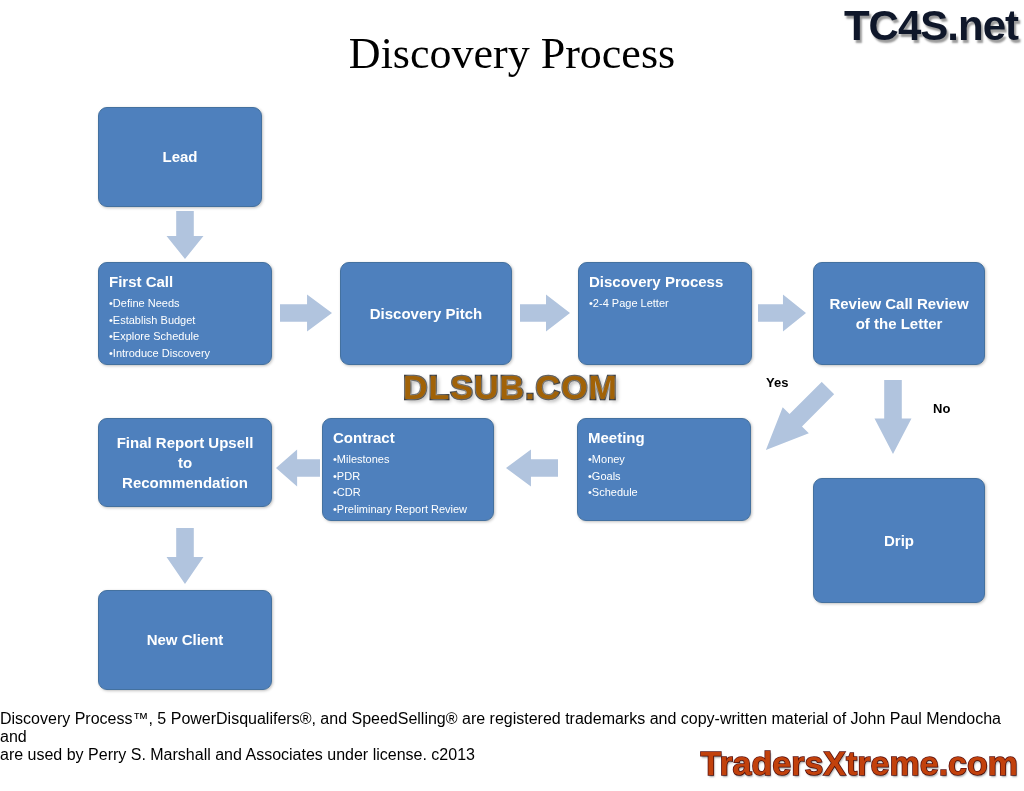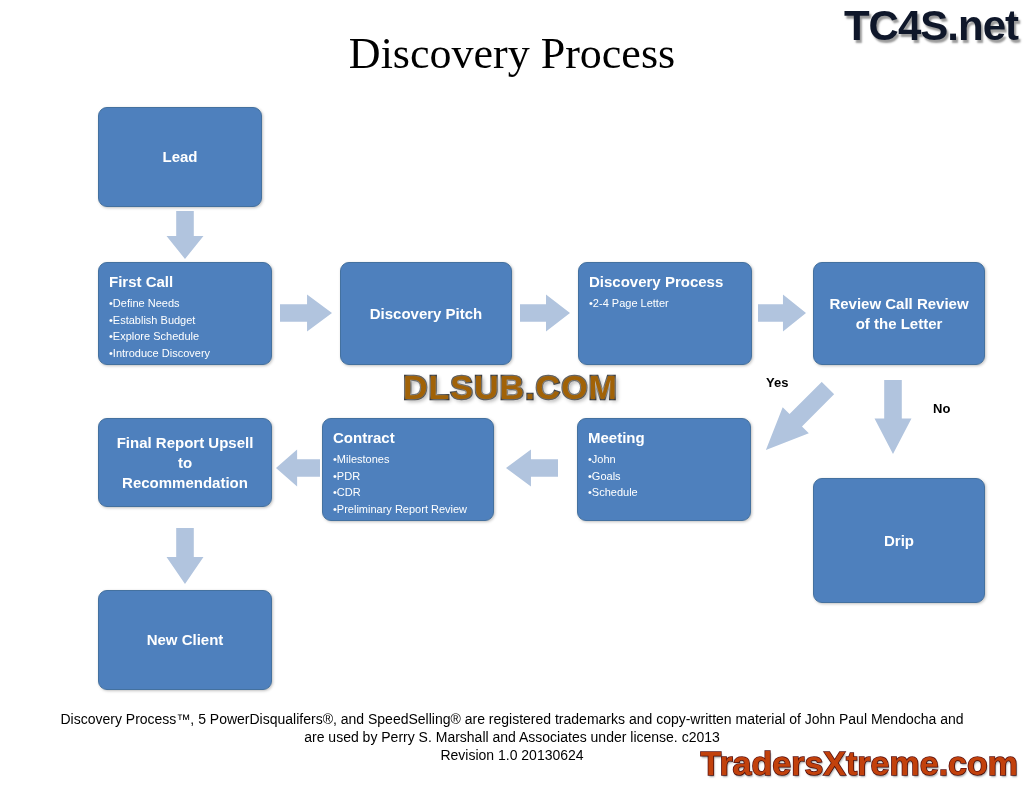--- a/index.html
+++ b/index.html
@@ -29,22 +29,22 @@
   .node-title{font-weight:bold;font-size:15px;margin-bottom:5px;}
   .bullet{font-size:11px;line-height:16.5px;}
 
   .arrow{position:absolute;background:#b1c4de;}
   .arrow-right{clip-path:polygon(0 30%,52% 30%,52% 8%,100% 50%,52% 92%,52% 70%,0 70%);}
   .arrow-left{clip-path:polygon(100% 30%,48% 30%,48% 8%,0 50%,48% 92%,48% 70%,100% 70%);}
   .arrow-down{clip-path:polygon(30% 0,70% 0,70% 52%,92% 52%,50% 100%,8% 52%,30% 52%);}
 
   .branch-label{position:absolute;font-size:13px;font-weight:bold;color:#000;}
 
-  .footer{position:absolute;left:0;top:710px;width:100%;text-align:center;
-    font-size:14px;line-height:18px;color:#000;}
+  .footer{position:absolute;left:0;top:710px;width:100%;
+    font-size:16px;line-height:18px;color:#000;}
 </style>
 </head>
 <body>
 
 <div id="canvas">
 
   <div class="page-title">Discovery Process</div>
 
   <div class="wm-tc4s">TC4S.net</div>
   <div class="wm-dlsub">DLSUB.COM</div>
@@ -95,21 +95,21 @@
 
   <div class="arrow arrow-down" style="left:871px;top:380px;width:44px;height:74px;"></div>
 
   <div class="node centered" style="left:813px;top:478px;width:172px;height:125px;">
     <span>Drip</span>
   </div>
 
   <div class="node list" style="left:565px;top:418px;width:174px;height:103px;margin-left:12px;">
     <div class="node-title">Meeting</div>
     <div>
-        <div class="bullet">•John</div>
+        <div class="bullet">•Money</div>
         <div class="bullet">•Goals</div>
         <div class="bullet">•Schedule</div>
       </div>
   </div>
 
   <div class="arrow arrow-left" style="left:506px;top:446px;width:52px;height:44px;"></div>
 
   <div class="node list" style="left:322px;top:418px;width:172px;height:103px;">
     <div class="node-title">Contract</div>
     <div>
@@ -128,16 +128,15 @@
 
   <div class="arrow arrow-down" style="left:163px;top:528px;width:44px;height:56px;"></div>
 
   <div class="node centered" style="left:98px;top:590px;width:174px;height:100px;">
     <span>New Client</span>
   </div>
 
   <div class="footer">
     <div>Discovery Process™, 5 PowerDisqualifers®,  and SpeedSelling® are registered trademarks and copy-written material of John Paul Mendocha and</div>
     <div>are used by Perry S. Marshall and Associates under license.   c2013</div>
-    <div>Revision 1.0 20130624</div>
   </div>
 
 </div>
 
 </body></html>

